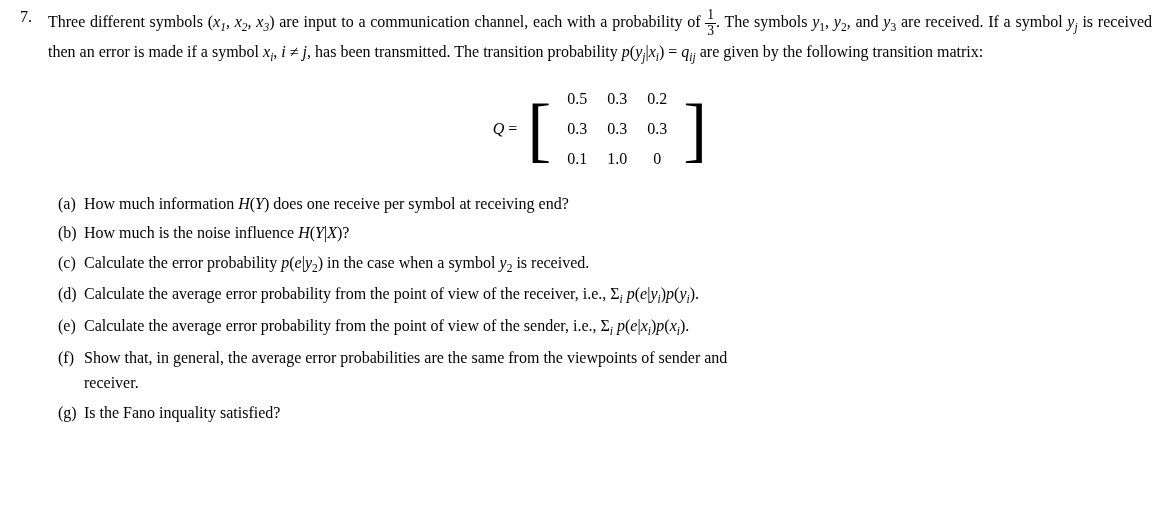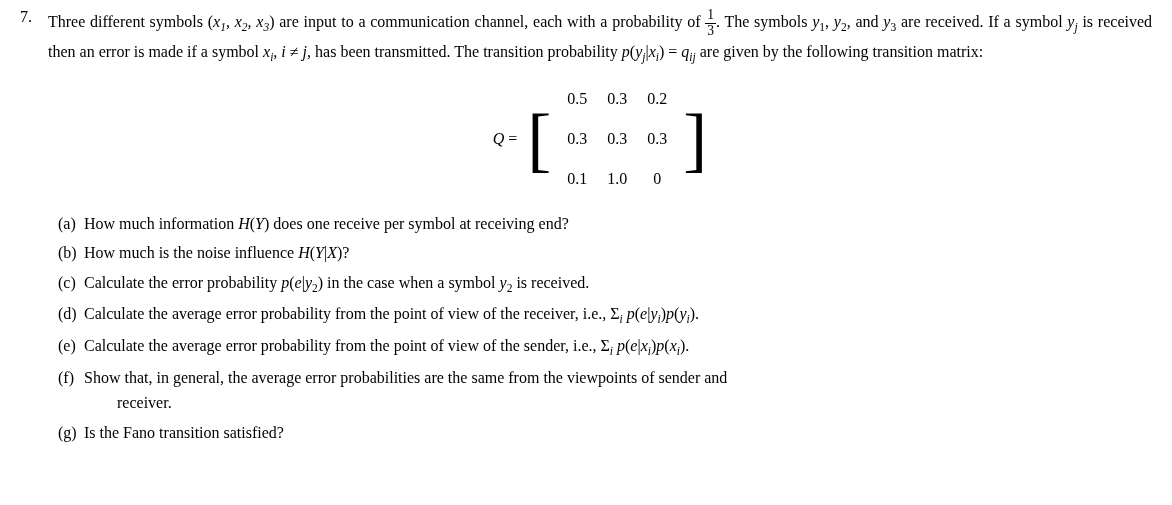--- a/index.html
+++ b/index.html
@@ -53,21 +53,21 @@
       color: #000;
       font-family: "Times New Roman", Times, serif;
     }
     .matrix-values {
       display: grid;
       grid-template-columns: 40px 40px 40px;
       grid-template-rows: repeat(3, 28px);
       align-items: center;
       justify-items: center;
       padding: 4px 6px;
-      row-gap: 12px;
+      row-gap: 2px;
       font-family: Liberation Serif, serif;
     }
     .matrix-cell {
       font-size: 16px;
       text-align: center;
     }
     .parts-list {
       margin-top: 8px;
       display: flex;
       flex-direction: column;
@@ -162,24 +162,24 @@
 
       <div class="part-item">
         <span class="part-label">(e)</span>
         <span class="part-text">Calculate the average error probability from the point of view of the sender, i.e., Σ<sub><i>i</i></sub> <i>p</i>(<i>e</i>|<i>x<sub>i</sub></i>)<i>p</i>(<i>x<sub>i</sub></i>).</span>
       </div>
 
       <div class="part-item">
         <span class="part-label">(f)</span>
         <span class="part-text">
           Show that, in general, the average error probabilities are the same from the viewpoints of sender and<br>
-          <span style="display:inline-block; padding-left: 0; margin-left: 33px;">receiver.</span>
+          <span style="display:inline-block; padding-left: 0;">receiver.</span>
         </span>
       </div>
 
       <div class="part-item">
         <span class="part-label">(g)</span>
-        <span class="part-text">Is the Fano transition satisfied?</span>
+        <span class="part-text">Is the Fano inquality satisfied?</span>
       </div>
 
     </div>
   </div>
 </div>
 
 </body></html>

